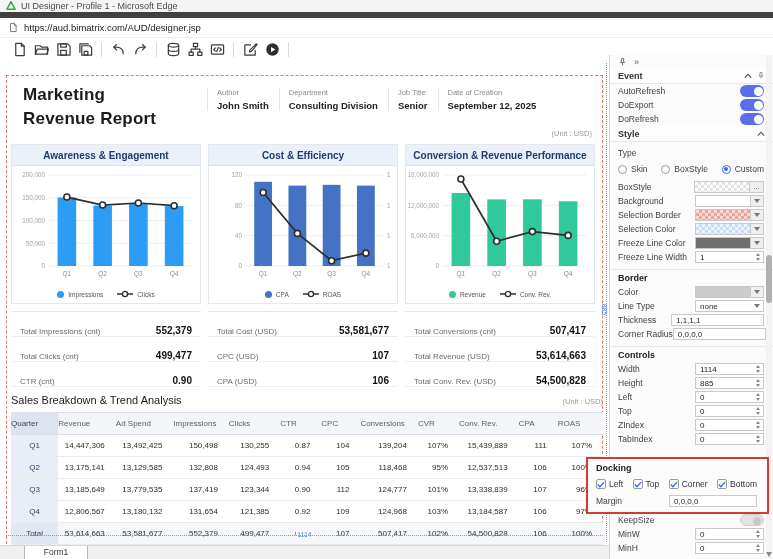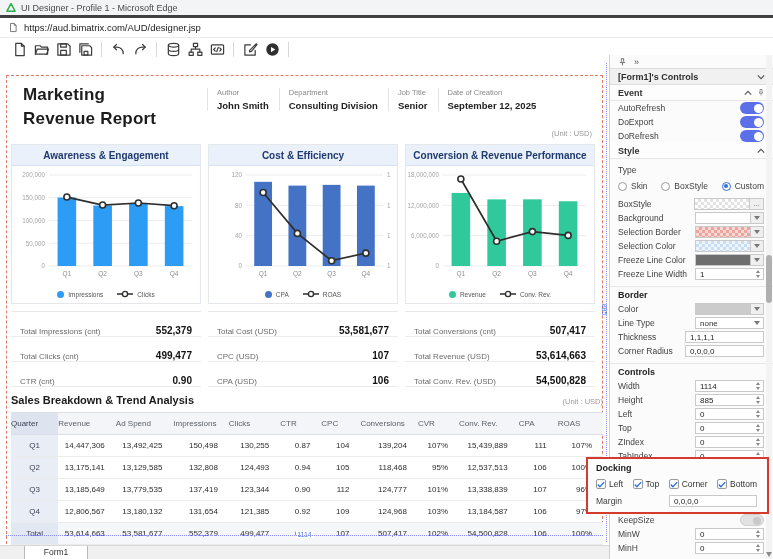--- a/index.html
+++ b/index.html
@@ -1,20 +1,20 @@
 <!DOCTYPE html>
 <html><head>
 <meta charset="utf-8">
 <style>
   * { box-sizing: border-box; margin: 0; padding: 0; }
   html,body { width: 773px; height: 559px; overflow: hidden; }
   body { font-family: "Liberation Sans", sans-serif; background: #fff; position: relative; }
 
   
-  .titlebar { position:absolute; left:0; top:0; width:773px; height:18px; background:#f2f4f5; border-bottom:3px solid #404040; display:flex; align-items:center; padding-left:6px; gap:5px; }
+  .titlebar { position:absolute; left:0; top:0; width:773px; height:18px; background:#f2f4f5; border-bottom:6px solid #404040; display:flex; align-items:center; padding-left:6px; gap:5px; }
   .titlebar-text { font-size:9px; color:#4a4a4a; }
   .urlbar { position:absolute; left:0; top:18px; width:773px; height:20px; background:#fff; border-bottom:1px solid #ececec; display:flex; align-items:center; padding-left:8px; gap:6px; }
   .url-text { font-size:9.5px; color:#222; }
   .toolbar { position:absolute; left:0; top:38px; width:773px; height:23px; background:#fff; display:flex; align-items:center; padding-left:8px; }
   .tb-btn { width:22px; height:19px; display:flex; align-items:center; justify-content:center; background:none; border:none; cursor:pointer; }
   .tb-sep { width:1px; height:15px; background:#d9d9d9; margin:0 5px; }
 
   
   .workspace { position:absolute; left:0; top:61px; width:608px; height:484px; background:#fff; }
   .report { position:absolute; left:6px; top:14px; width:597px; height:474px; background:#fff; border:1px dashed #e0796a; }
@@ -33,21 +33,21 @@
   .chart-legend { height:18px; display:flex; align-items:center; justify-content:center; gap:14px; }
   .lg-item { display:flex; align-items:center; gap:4px; font-size:6.5px; color:#555; }
   .lg-dot { width:7px; height:7px; border-radius:50%; }
 
   .stats-col { position:absolute; top:235px; width:190px; border-top:1px solid #e8e8e8; }
   .stat-row { height:25px; display:flex; align-items:flex-end; justify-content:space-between; border-bottom:1px solid #ececec; padding:0 9px; }
   .stat-label { font-size:8px; color:#6b6b6b; }
   .stat-value { font-size:10px; font-weight:bold; color:#111; }
 
   .section-title-row { position:absolute; left:4px; top:318px; width:592px; display:flex; justify-content:space-between; align-items:flex-end; }
-  .section-title { font-size:11px; font-weight:bold; color:#1b1b1b; }
+  .section-title { font-size:11px; font-weight:normal; color:#1b1b1b; }
   .unit-note-bottom { font-size:7.5px; color:#9a9a9a; }
 
   table.sales { position:absolute; left:4px; top:336px; width:592px; border-collapse:collapse; table-layout:fixed; }
   table.sales th { background:#f3f5f8; color:#5a5f6a; font-weight:normal; font-size:8px; height:22px; border-top:1px solid #dcdfe5; border-bottom:1px solid #dcdfe5; text-align:left; }
   table.sales th:first-child { background:#dde4ef; color:#3c4354; }
   table.sales td { font-size:8px; color:#2c2c2c; height:22px; border-bottom:1px solid #ebebeb; text-align:right; padding-right:11px; }
   table.sales td.qcell { background:#e9eef6; text-align:center; padding-right:0; color:#3c4354; }
   table.sales tr.total-row td { background:#f5f7fa; font-weight:normal; }
   table.sales tr.total-row td.qcell { background:#e2e8f2; }
 
@@ -77,21 +77,21 @@
   .radio-circle.sel::after { content:""; position:absolute; left:1.5px; top:1.5px; width:4px; height:4px; border-radius:50%; background:#2f6fe0; }
 
   .ctrl-group { display:flex; align-items:center; }
   .swatch { width:56px; height:12px; border:1px solid #c9c9c9; background:#fff; }
   .checker { background:repeating-conic-gradient(#e3e3e3 0% 25%, #ffffff 0% 50%) 0 0 / 6px 6px; }
   .checker-red { background:repeating-conic-gradient(#efa39a 0% 25%, #f8d8d4 0% 50%) 0 0 / 6px 6px; }
   .checker-blue { background:repeating-conic-gradient(#c9ddf4 0% 25%, #ecf4fc 0% 50%) 0 0 / 6px 6px; }
   .dd-btn { width:13px; height:12px; background:#efefef; border:1px solid #c9c9c9; border-left:none; display:flex; align-items:center; justify-content:center; cursor:pointer; }
   .dd-btn::after { content:""; border-left:3px solid transparent; border-right:3px solid transparent; border-top:4px solid #777; }
   .dots-btn { width:14px; height:12px; background:#efefef; border:1px solid #c9c9c9; border-left:none; font-size:7px; color:#555; text-align:center; line-height:10px; cursor:pointer; }
-  .p-input { width:79px; height:12px; border:1px solid #c9c9c9; background:#fff; font-size:8px; color:#222; display:flex; align-items:center; padding-left:4px; }
+  .p-input { width:93px; height:12px; border:1px solid #c9c9c9; background:#fff; font-size:8px; color:#222; display:flex; align-items:center; padding-left:4px; }
   .spin-box { width:69px; height:12px; border:1px solid #c9c9c9; background:#fff; display:flex; align-items:center; justify-content:space-between; padding:0 3px 0 4px; }
   .spin-val { font-size:8px; color:#222; }
   .spin-arrows { display:flex; flex-direction:column; gap:1.5px; cursor:pointer; }
   .spin-up { border-left:2.5px solid transparent; border-right:2.5px solid transparent; border-bottom:3.5px solid #888; }
   .spin-dn { border-left:2.5px solid transparent; border-right:2.5px solid transparent; border-top:3.5px solid #888; }
   .sel-box { width:69px; height:12px; border:1px solid #c9c9c9; background:#fff; display:flex; align-items:center; justify-content:space-between; padding:0 3px 0 4px; font-size:8px; color:#333; cursor:pointer; }
   .sel-box::after { content:""; border-left:3px solid transparent; border-right:3px solid transparent; border-top:4px solid #777; }
 
   .cb-item { display:flex; align-items:center; gap:3px; font-size:8.5px; color:#333; }
   .cb-box { width:10px; height:10px; border:1px solid #9a9a9a; border-radius:2px; background:#fff; display:flex; align-items:center; justify-content:center; }
@@ -521,28 +521,20 @@
 <div class="panel" id="panel">
   <div class="pin-row">
     <span>
       <svg class="icon" width="9" height="10" viewBox="0 0 16 16">
           <path d="M6 2h4v5l2 2H4l2-2zM8 9v5" fill="none" stroke="#5a5a5a" stroke-width="1.5"></path>
         </svg>
     </span>
     <span class="chevs">»</span>
   </div>
 
-  <div class="panel-header">
-    <span>[Form1]'s Controls</span>
-    <span>
-      <svg class="icon" width="8" height="6" viewBox="0 0 10 6">
-          <path d="M1 1l4 4 4-4" fill="none" stroke="#555" stroke-width="1.4"></path>
-        </svg>
-    </span>
-  </div>
 
   <div id="panelBody">
       <div class="sec-header">
         <span>Event</span>
         <span class="right-icons">
           <svg class="icon" width="8" height="6" viewBox="0 0 10 6">
             <path d="M1 5l4-4 4 4" fill="none" stroke="#555" stroke-width="1.4"></path>
           </svg>
           <svg class="icon" width="8" height="9" viewBox="0 0 16 16">
             <path d="M6 2h4v5l2 2H4l2-2zM8 9v5" fill="none" stroke="#777" stroke-width="1.5"></path>

